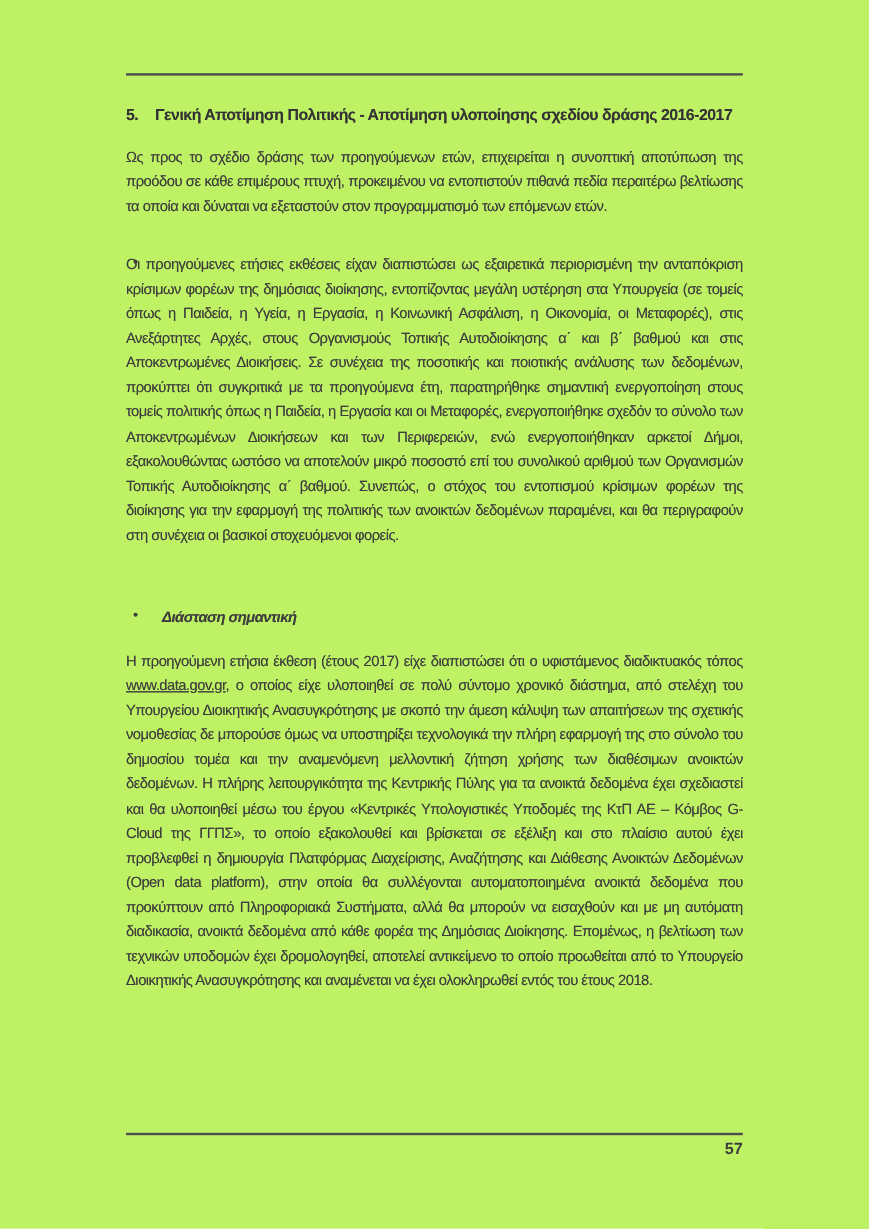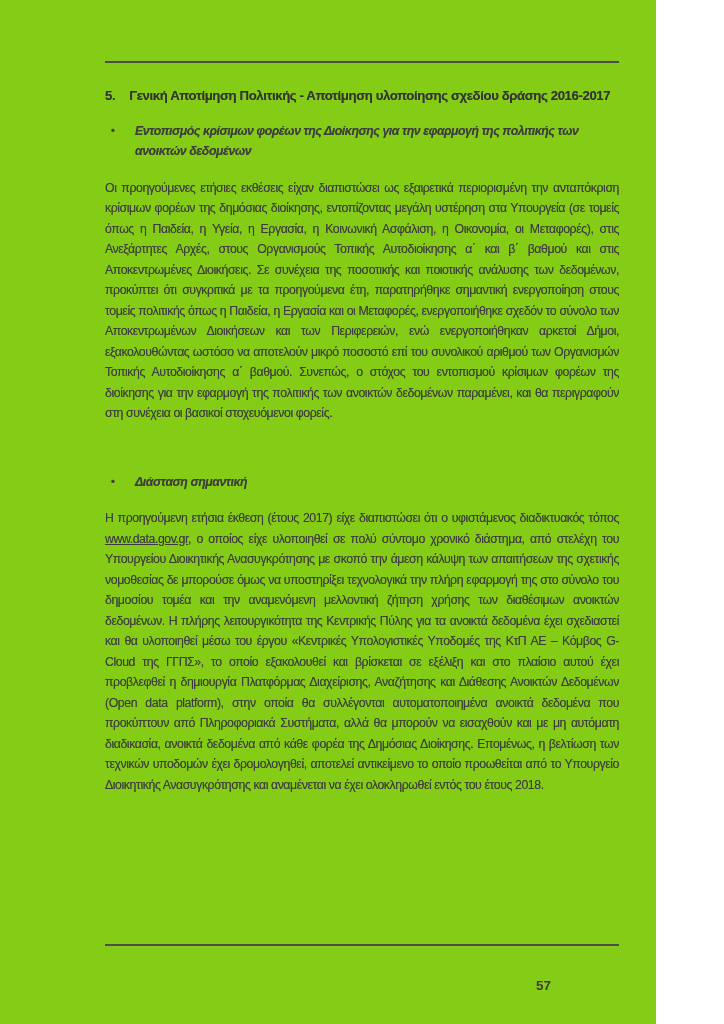--- a/index.html
+++ b/index.html
@@ -2,39 +2,39 @@
 <html lang="el"><head>
 <meta charset="utf-8">
 <style>
   html, body {
     margin: 0;
     padding: 0;
     background: #ffffff;
   }
   .page {
     position: relative;
-    width: 656px;
+    width: 724px;
     height: 1024px;
-    background: #84cc16;
+    background: #bef264;
     font-family: "Liberation Sans", sans-serif;
     color: #3d3d3d;
     overflow: hidden;
   }
   .rule {
     position: absolute;
     left: 105px;
     width: 514px;
     height: 2px;
     background: #4d4d4d;
   }
   .rule-top { top: 61px; }
   .rule-bottom { top: 944px; }
   .page-number {
     position: absolute;
-    top: 978px;
+    top: 950px;
     right: 105px;
     font-size: 13.5px;
     font-weight: bold;
     color: #3d3d3d;
   }
   .content {
     position: absolute;
     left: 105px;
     top: 86px;
     width: 514px;
@@ -94,24 +94,24 @@
 <div class="page">
 
   <div class="rule rule-top"></div>
 
   <div class="content">
 
     <h1 class="doc-heading">
       <span class="h-num">5.</span><span>Γενική Αποτίμηση Πολιτικής - Αποτίμηση υλοποίησης σχεδίου δράσης 2016-2017</span>
     </h1>
 
+    <p class="intro">Ως προς το σχέδιο δράσης των προηγούμενων ετών, επιχειρείται η συνοπτική αποτύπωση της προόδου σε κάθε επιμέρους πτυχή, προκειμένου να εντοπιστούν πιθανά πεδία περαιτέρω βελτίωσης τα οποία και δύναται να εξεταστούν στον προγραμματισμό των επόμενων ετών.</p>
 
     <div class="bullet-item">
       <span class="bullet-glyph">•</span>
-      <span>Εντοπισμός  κρίσιμων φορέων της Διοίκησης για την εφαρμογή της πολιτικής των ανοικτών δεδομένων</span>
     </div>
 
     <p class="section-body">Οι προηγούμενες ετήσιες εκθέσεις είχαν διαπιστώσει ως εξαιρετικά περιορισμένη την ανταπόκριση κρίσιμων φορέων της δημόσιας διοίκησης, εντοπίζοντας μεγάλη υστέρηση στα Υπουργεία (σε τομείς όπως η Παιδεία, η Υγεία, η Εργασία, η Κοινωνική Ασφάλιση, η Οικονομία, οι Μεταφορές), στις Ανεξάρτητες Αρχές, στους Οργανισμούς Τοπικής Αυτοδιοίκησης α΄ και β΄ βαθμού και στις Αποκεντρωμένες Διοικήσεις. Σε συνέχεια της ποσοτικής και ποιοτικής ανάλυσης των δεδομένων, προκύπτει ότι συγκριτικά με τα προηγούμενα έτη, παρατηρήθηκε σημαντική ενεργοποίηση στους τομείς πολιτικής όπως η Παιδεία, η Εργασία και οι Μεταφορές, ενεργοποιήθηκε σχεδόν το σύνολο των Αποκεντρωμένων Διοικήσεων και των Περιφερειών, ενώ ενεργοποιήθηκαν αρκετοί Δήμοι, εξακολουθώντας ωστόσο να αποτελούν μικρό ποσοστό επί του συνολικού αριθμού των Οργανισμών Τοπικής Αυτοδιοίκησης α΄ βαθμού. Συνεπώς, ο στόχος του εντοπισμού κρίσιμων φορέων της διοίκησης για την εφαρμογή της πολιτικής των ανοικτών δεδομένων παραμένει, και θα περιγραφούν στη συνέχεια οι βασικοί στοχευόμενοι φορείς.</p>
 
     <div class="gap-before-bullet2"></div>
 
     <div class="bullet-item">
       <span class="bullet-glyph">•</span>
       <span>Διάσταση σημαντική</span>
     </div>

